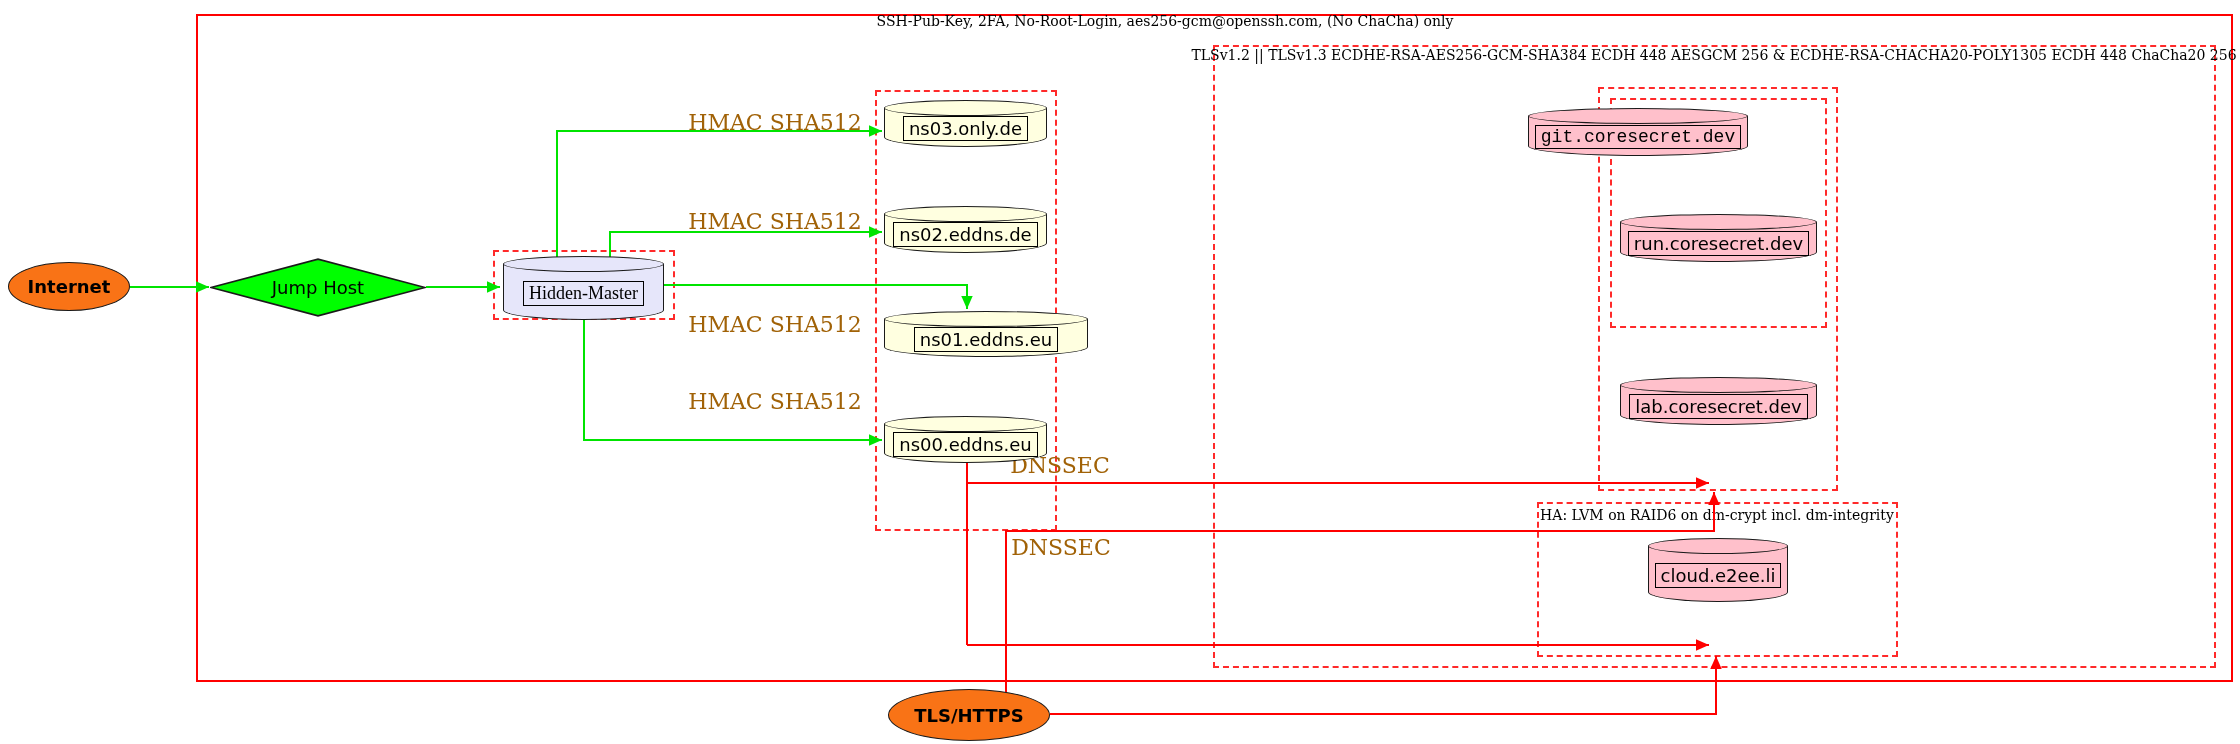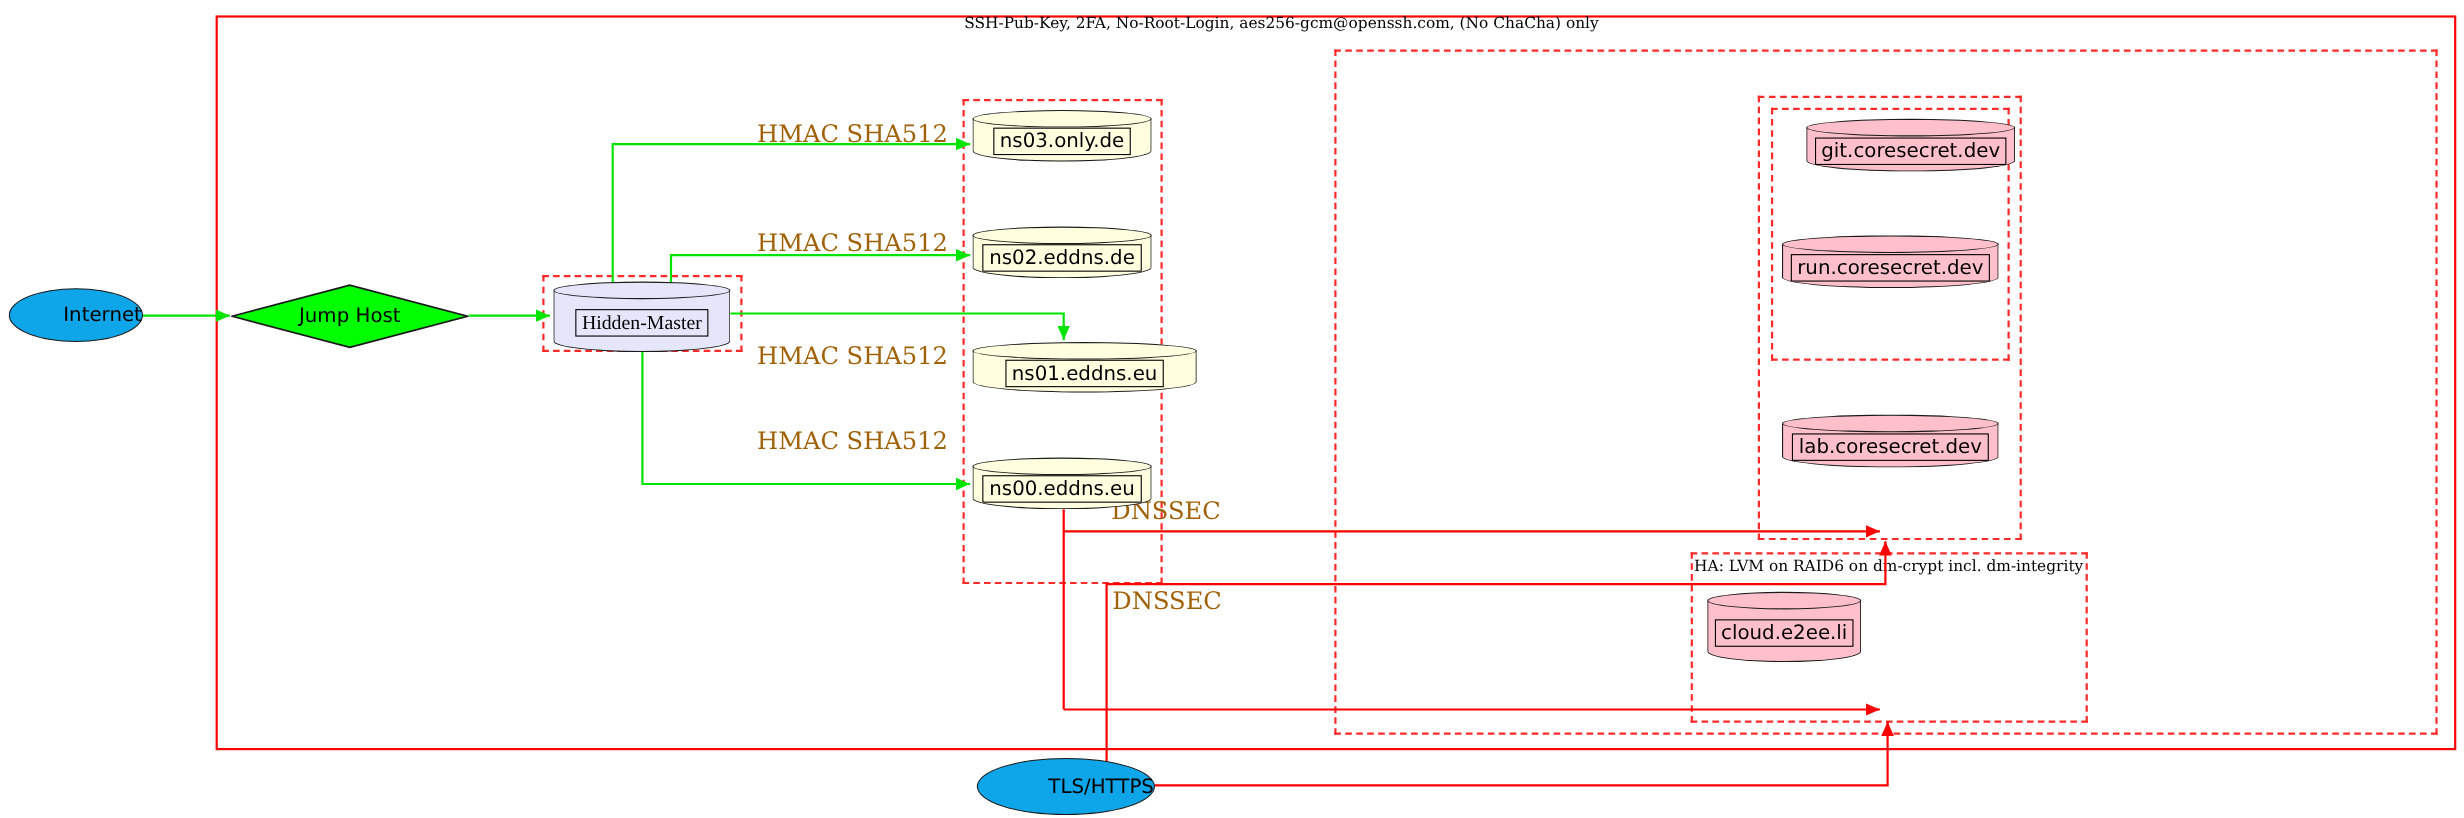--- a/index.html
+++ b/index.html
@@ -9,22 +9,22 @@
   .cluster{position:absolute;box-sizing:border-box;}
   .cluster.solid{border:2px solid #ff0000;}
   .cluster.dashed{border:2px dashed #ff2a2a;}
   .cluster-label{position:absolute;transform:translateX(-50%);white-space:nowrap;
       font-family:"DejaVu Serif","Liberation Serif",serif;font-size:14px;color:#000;}
   
   .edge-label{position:absolute;transform:translateX(-50%);white-space:nowrap;
       font-family:"DejaVu Serif","Liberation Serif",serif;font-size:22px;color:#a16207;}
   
   .node-ellipse{position:absolute;border:1.6px solid #1a1a1a;border-radius:50%;
-      background:#0ea5e9;display:flex;align-items:center;justify-content:flex-end;
-      font-size:18px;color:#000;box-sizing:border-box;}
+      background:#f97316;display:flex;align-items:center;justify-content:center;
+      font-size:18px;color:#000;box-sizing:border-box;font-weight:bold;}
   .node-diamond{position:absolute;}
   .node-diamond .dlabel{position:absolute;left:0;top:0;right:0;bottom:0;display:flex;
       align-items:center;justify-content:center;font-size:18px;color:#000;}
   .cyl{position:absolute;}
   .cyl .cap{position:absolute;left:0;top:0;width:100%;height:16px;border-radius:50%;
       border:1.6px solid #1a1a1a;box-sizing:border-box;background:var(--fill);}
   .cyl .body{position:absolute;left:0;top:8px;width:100%;bottom:0;border:1.6px solid #1a1a1a;
       border-top:none;border-radius:0 0 50% 50% / 0 0 10px 10px;box-sizing:border-box;background:var(--fill);}
   .cyl .clabel{position:absolute;left:0;right:0;top:12px;bottom:2px;display:flex;
       align-items:center;justify-content:center;}
@@ -40,20 +40,21 @@
 
   <div class="cluster solid" style="left:196px;top:14px;width:2037px;height:668px;"></div>
   <div class="cluster dashed" style="left:1213px;top:45px;width:1003px;height:623px;"></div>
   <div class="cluster dashed" style="left:875px;top:90px;width:182px;height:441px;"></div>
   <div class="cluster dashed" style="left:493px;top:250px;width:182px;height:70px;"></div>
   <div class="cluster dashed" style="left:1598px;top:87px;width:240px;height:404px;"></div>
   <div class="cluster dashed" style="left:1610px;top:98px;width:217px;height:230px;"></div>
   <div class="cluster dashed" style="left:1537px;top:502px;width:361px;height:155px;"></div>
 
   <div class="cluster-label" style="left:1165px;top:13px;">SSH-Pub-Key, 2FA, No-Root-Login, aes256-gcm@openssh.com, (No ChaCha) only</div>
+  <div class="cluster-label" style="left:1714px;top:47px;">TLSv1.2 || TLSv1.3 ECDHE-RSA-AES256-GCM-SHA384 ECDH 448 AESGCM 256 &amp; ECDHE-RSA-CHACHA20-POLY1305 ECDH 448 ChaCha20 256</div>
   <div class="cluster-label" style="left:1717px;top:507px;">HA: LVM on RAID6 on dm-crypt incl. dm-integrity</div>
 
   <svg id="edges" width="2240" height="744" viewBox="0 0 2240 744">
     <defs>
       <marker id="ag" viewBox="0 0 10 10" refX="10" refY="5" markerWidth="6.5" markerHeight="6.5" orient="auto">
         <path d="M0,0.6 L10,5 L0,9.4 Z" fill="#00e400"></path>
       </marker>
       <marker id="ar" viewBox="0 0 10 10" refX="10" refY="5" markerWidth="6.5" markerHeight="6.5" orient="auto">
         <path d="M0,0.6 L10,5 L0,9.4 Z" fill="#ff0000"></path>
       </marker>
@@ -123,21 +124,21 @@
   </div>
 
   <div class="cyl" style="left:884px;top:416px;width:163px;height:47px;--fill:#ffffe0;">
     <div class="body"></div>
     <div class="cap"></div>
     <div class="clabel">
         <span>ns00.eddns.eu</span>
       </div>
   </div>
 
-  <div class="cyl" style="left:1642px;top:108px;width:190px;height:48px;--fill:#ffc0cb;">
+  <div class="cyl" style="left:1528px;top:108px;width:220px;height:48px;font-family:Liberation Mono, monospace;--fill:#ffc0cb;">
     <div class="body"></div>
     <div class="cap"></div>
     <div class="clabel">
         <span>git.coresecret.dev</span>
       </div>
   </div>
 
   <div class="cyl" style="left:1620px;top:377px;width:197px;height:48px;--fill:#ffc0cb;">
     <div class="body"></div>
     <div class="cap"></div>
@@ -147,21 +148,21 @@
   </div>
 
   <div class="cyl" style="left:1620px;top:214px;width:197px;height:48px;--fill:#ffc0cb;">
     <div class="body"></div>
     <div class="cap"></div>
     <div class="clabel">
         <span>run.coresecret.dev</span>
       </div>
   </div>
 
-  <div class="cyl" style="left:1552px;top:538px;width:140px;height:64px;--fill:#ffc0cb;">
+  <div class="cyl" style="left:1648px;top:538px;width:140px;height:64px;--fill:#ffc0cb;">
     <div class="body"></div>
     <div class="cap"></div>
     <div class="clabel">
         <span>cloud.e2ee.li</span>
       </div>
   </div>
 
   <div class="node-ellipse" style="left:888px;top:689px;width:162px;height:52px;">
     <span>TLS/HTTPS</span>
   </div>

